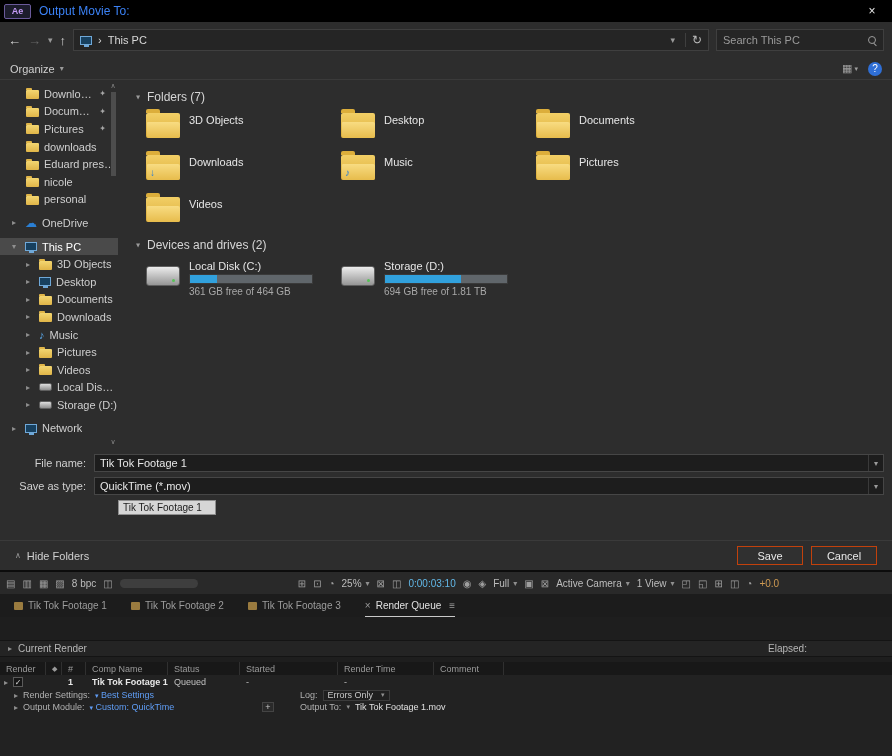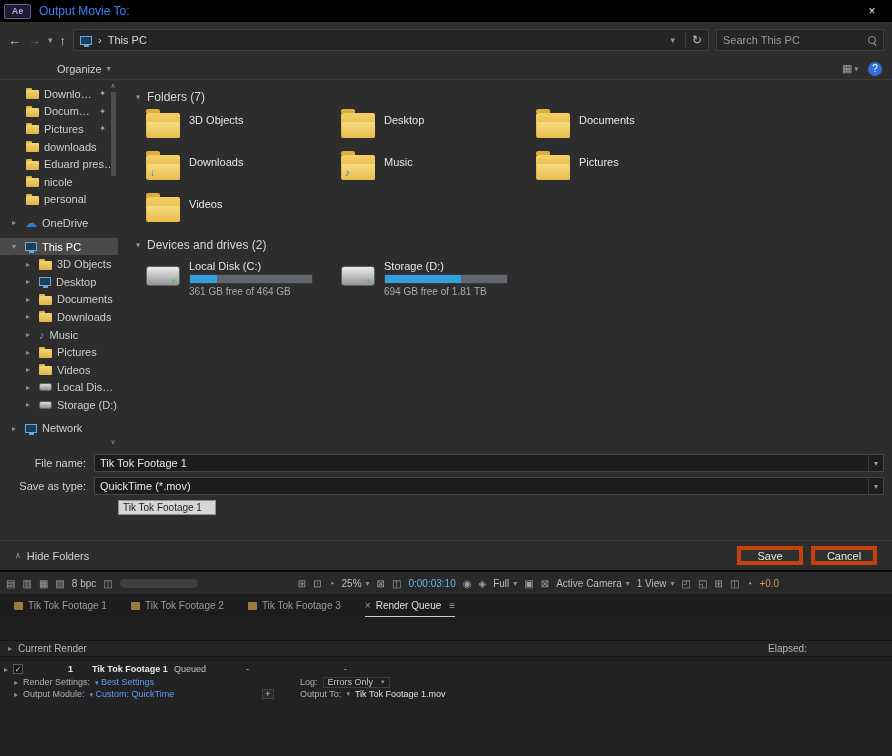--- a/index.html
+++ b/index.html
@@ -25,21 +25,21 @@
   .addr-caret { margin-left:auto; color:#9a9a9a; font-size:9px; padding:0 4px; }
   .addr-refresh { color:#bdbdbd; font-size:12px; border-left:1px solid #3f3f3f; padding-left:6px; }
   .searchbox { width:168px; height:22px; background:#252525; border:1px solid #3f3f3f; display:flex;
                align-items:center; padding:0 6px; color:#9a9a9a; font-size:11px; }
   .mag { width:9px; height:9px; position:relative; margin-left:auto; flex:none; }
   .mag::before { content:""; position:absolute; width:6px; height:6px; border:1px solid #9a9a9a; border-radius:50%; left:0; top:0; }
   .mag::after { content:""; position:absolute; width:4px; height:1px; background:#9a9a9a; transform:rotate(45deg); left:5px; top:8px; }
 
   .cmdbar { height:22px; display:flex; align-items:center; padding:0 10px; gap:4px;
             border-bottom:1px solid #3a3a3a; flex:none; }
-  .organize { color:#d0d0d0; font-size:11px; display:flex; gap:5px; align-items:center;margin-left:47px; }
+  .organize { color:#d0d0d0; font-size:11px; display:flex; gap:5px; align-items:center; }
   .cmd-right { margin-left:auto; display:flex; align-items:center; gap:10px; }
   .view-ico { color:#9f9f9f; font-size:11px; display:flex; gap:2px; align-items:center; }
   .help-btn { width:14px; height:14px; border-radius:50%; background:#2f6fd6; color:#fff; font-size:10px;
               display:flex; align-items:center; justify-content:center; }
 
   .dlg-body { height:368px; display:flex; flex:none; position:relative; }
 
   
   .sidebar { width:118px; flex:none; position:relative; padding-top:5px; overflow:hidden; }
   .side-row { height:17.6px; display:flex; align-items:center; gap:5px; font-size:11px; color:#cfcfcf;
@@ -96,21 +96,21 @@
   .sub-row { display:flex; align-items:center; gap:6px; margin:1px 0 3px 118px; }
   .chk { width:12px; height:12px; background:#e9e9e9; border:1px solid #8a8a8a; flex:none; }
   .sub-label { color:#4f9df0; font-size:11px; }
   .sub-input { margin-left:118px; width:98px; height:15px; background:#d6d6d6; color:#1c1c1c;
                font-size:10px; border:1px solid #8f8f8f; padding:0 4px; display:flex; align-items:center; }
 
   .dfooter { height:30px; flex:none; display:flex; align-items:center; padding:0 15px; border-top:1px solid #3a3a3a; }
   .hide-folders { color:#d0d0d0; font-size:11px; display:flex; gap:6px; align-items:center; }
   .hide-folders .chev { font-size:8px; color:#9a9a9a; }
   .btns { margin-left:auto; display:flex; gap:8px; }
-  .btn { width:66px; height:19px; background:#303030; border:4px solid #c2410c; color:#e8e8e8;
+  .btn { width:66px; height:19px; background:#303030; border:1px solid #c2410c; color:#e8e8e8;
          font-size:11px; display:flex; align-items:center; justify-content:center; }
 
   
   .ae-toolbar { height:24px; background:#292929; border-top:2px solid #0c0c0c; display:flex;
                 align-items:center; gap:7px; padding:0 6px; font-size:10px; color:#bdbdbd; }
   .ico { color:#9f9f9f; font-size:10px; }
   .pill { width:78px; height:9px; background:#3e3e3e; border-radius:5px; }
   .sp90 { width:86px; }
   .tsel { display:flex; align-items:center; gap:4px; }
   .tsel .caret { font-size:8px; color:#8f8f8f; }
@@ -475,20 +475,33 @@
     <div class="panel-spacer"></div>
 
     <div class="cr-bar">
       <span class="chev">▸</span>
       <span>Current Render</span>
       <span class="cr-elapsed">Elapsed:</span>
     </div>
 
     <div class="rq-gap"></div>
 
+    <div class="rq-head">
+      <span class="w-render">Render</span>
+      <span class="w-flag">
+          <span style="font-size:7px">◆</span>
+        </span>
+      <span class="w-num">#</span>
+      <span class="w-comp">Comp Name</span>
+      <span class="w-status">Status</span>
+      <span class="w-started">Started</span>
+      <span class="w-rtime">Render Time</span>
+      <span class="w-comment">Comment</span>
+      <span class="w-rest"></span>
+    </div>
 
     <div class="rq-row1">
       <span class="cell-render">
         <span class="chev">▸</span>
         <span class="rq-chk">
             <span>✓</span>
           </span>
       </span>
       <span class="w-flag"></span>
       <span class="w-num bold">1</span>

